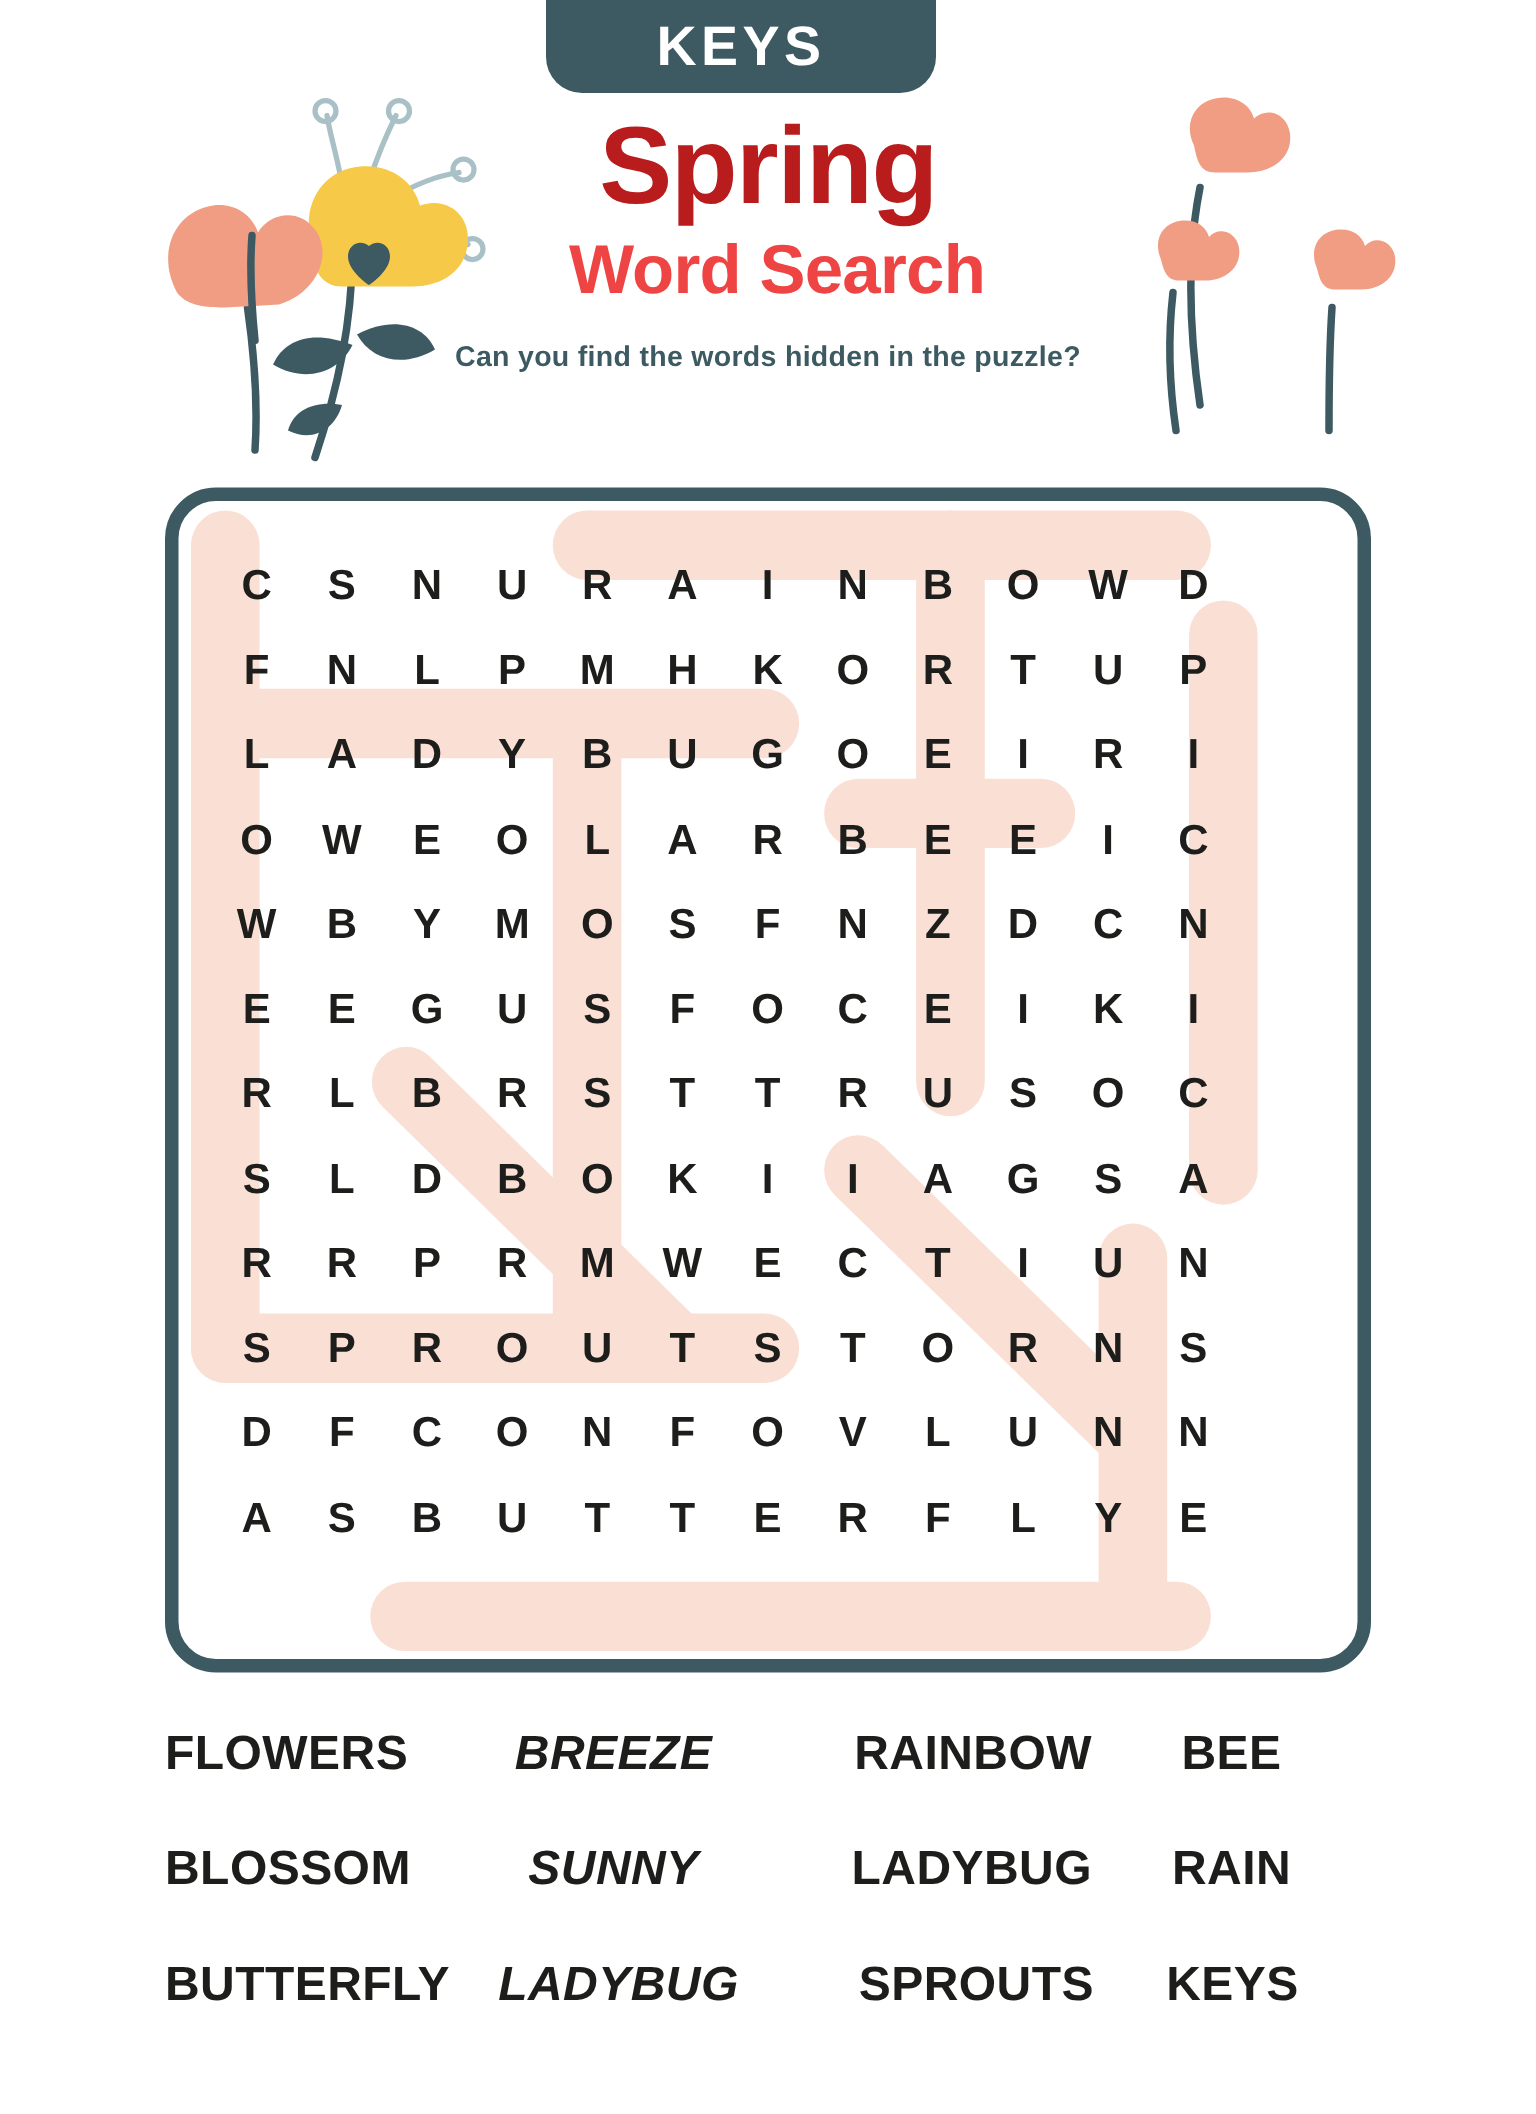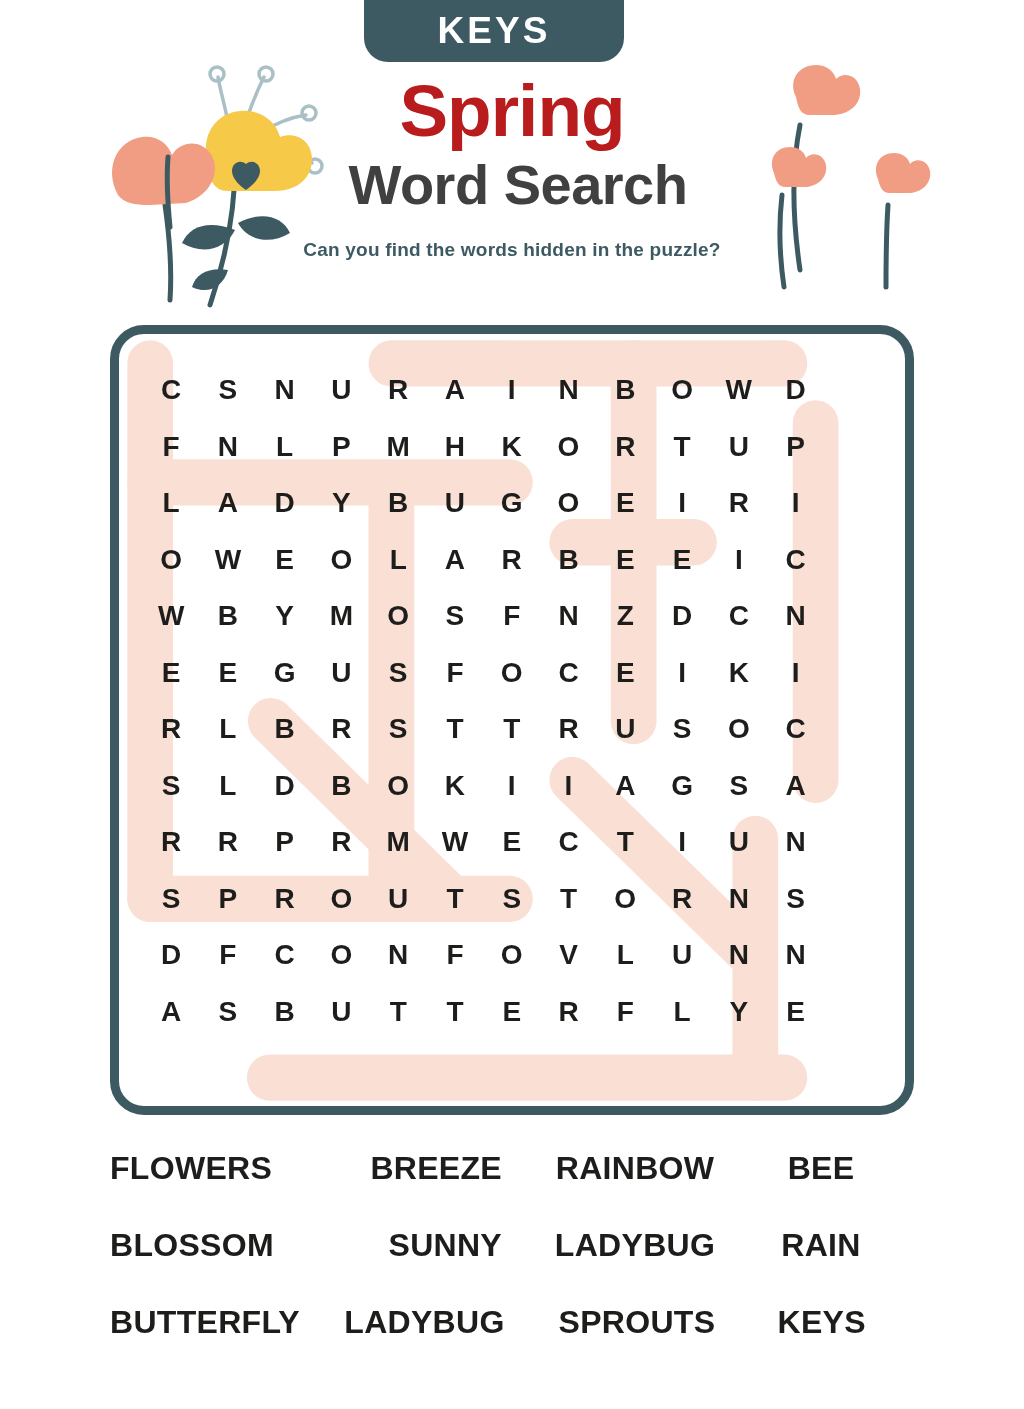--- a/index.html
+++ b/index.html
@@ -35,22 +35,22 @@
     text-align: center;
   }
   .title-1 {
     color: #b91c1c;
     font-size: 73px;
     font-weight: bold;
     line-height: 1.0;
     letter-spacing: -1px;
   }
   .title-2 {
-    color: #404040;
-    font-size: 56px;
+    color: #ef4444;
+    font-size: 46px;
     font-weight: bold;
     line-height: 1.15;
     letter-spacing: -0.5px;
     margin-top: 6px;
     padding-left: 12px;
   }
   .subtitle {
     color: #3d5a63;
     font-size: 19px;
     margin-top: 22px;
@@ -105,22 +105,22 @@
     margin-bottom: 40px;
   }
   .word-cell {
     flex: 1;
     color: #1d1d1b;
     font-size: 32px;
     font-weight: bold;
     letter-spacing: 0.3px;
   }
   .word-cell.c0 { text-align: left; }
-  .word-cell.c1 { text-align: right; padding-left: 20px; }
-  .word-cell.c2 { text-align: center; padding-left: 40px; }
+  .word-cell.c1 { text-align: center; padding-left: 20px; font-style: italic; }
+  .word-cell.c2 { text-align: right; padding-left: 40px; }
   .word-cell.c3 { text-align: center; }
 </style>
 </head>
 <body>
 
 <div class="page">
 
   <div class="keys-tab">
     <span class="label">KEYS</span>
   </div>

